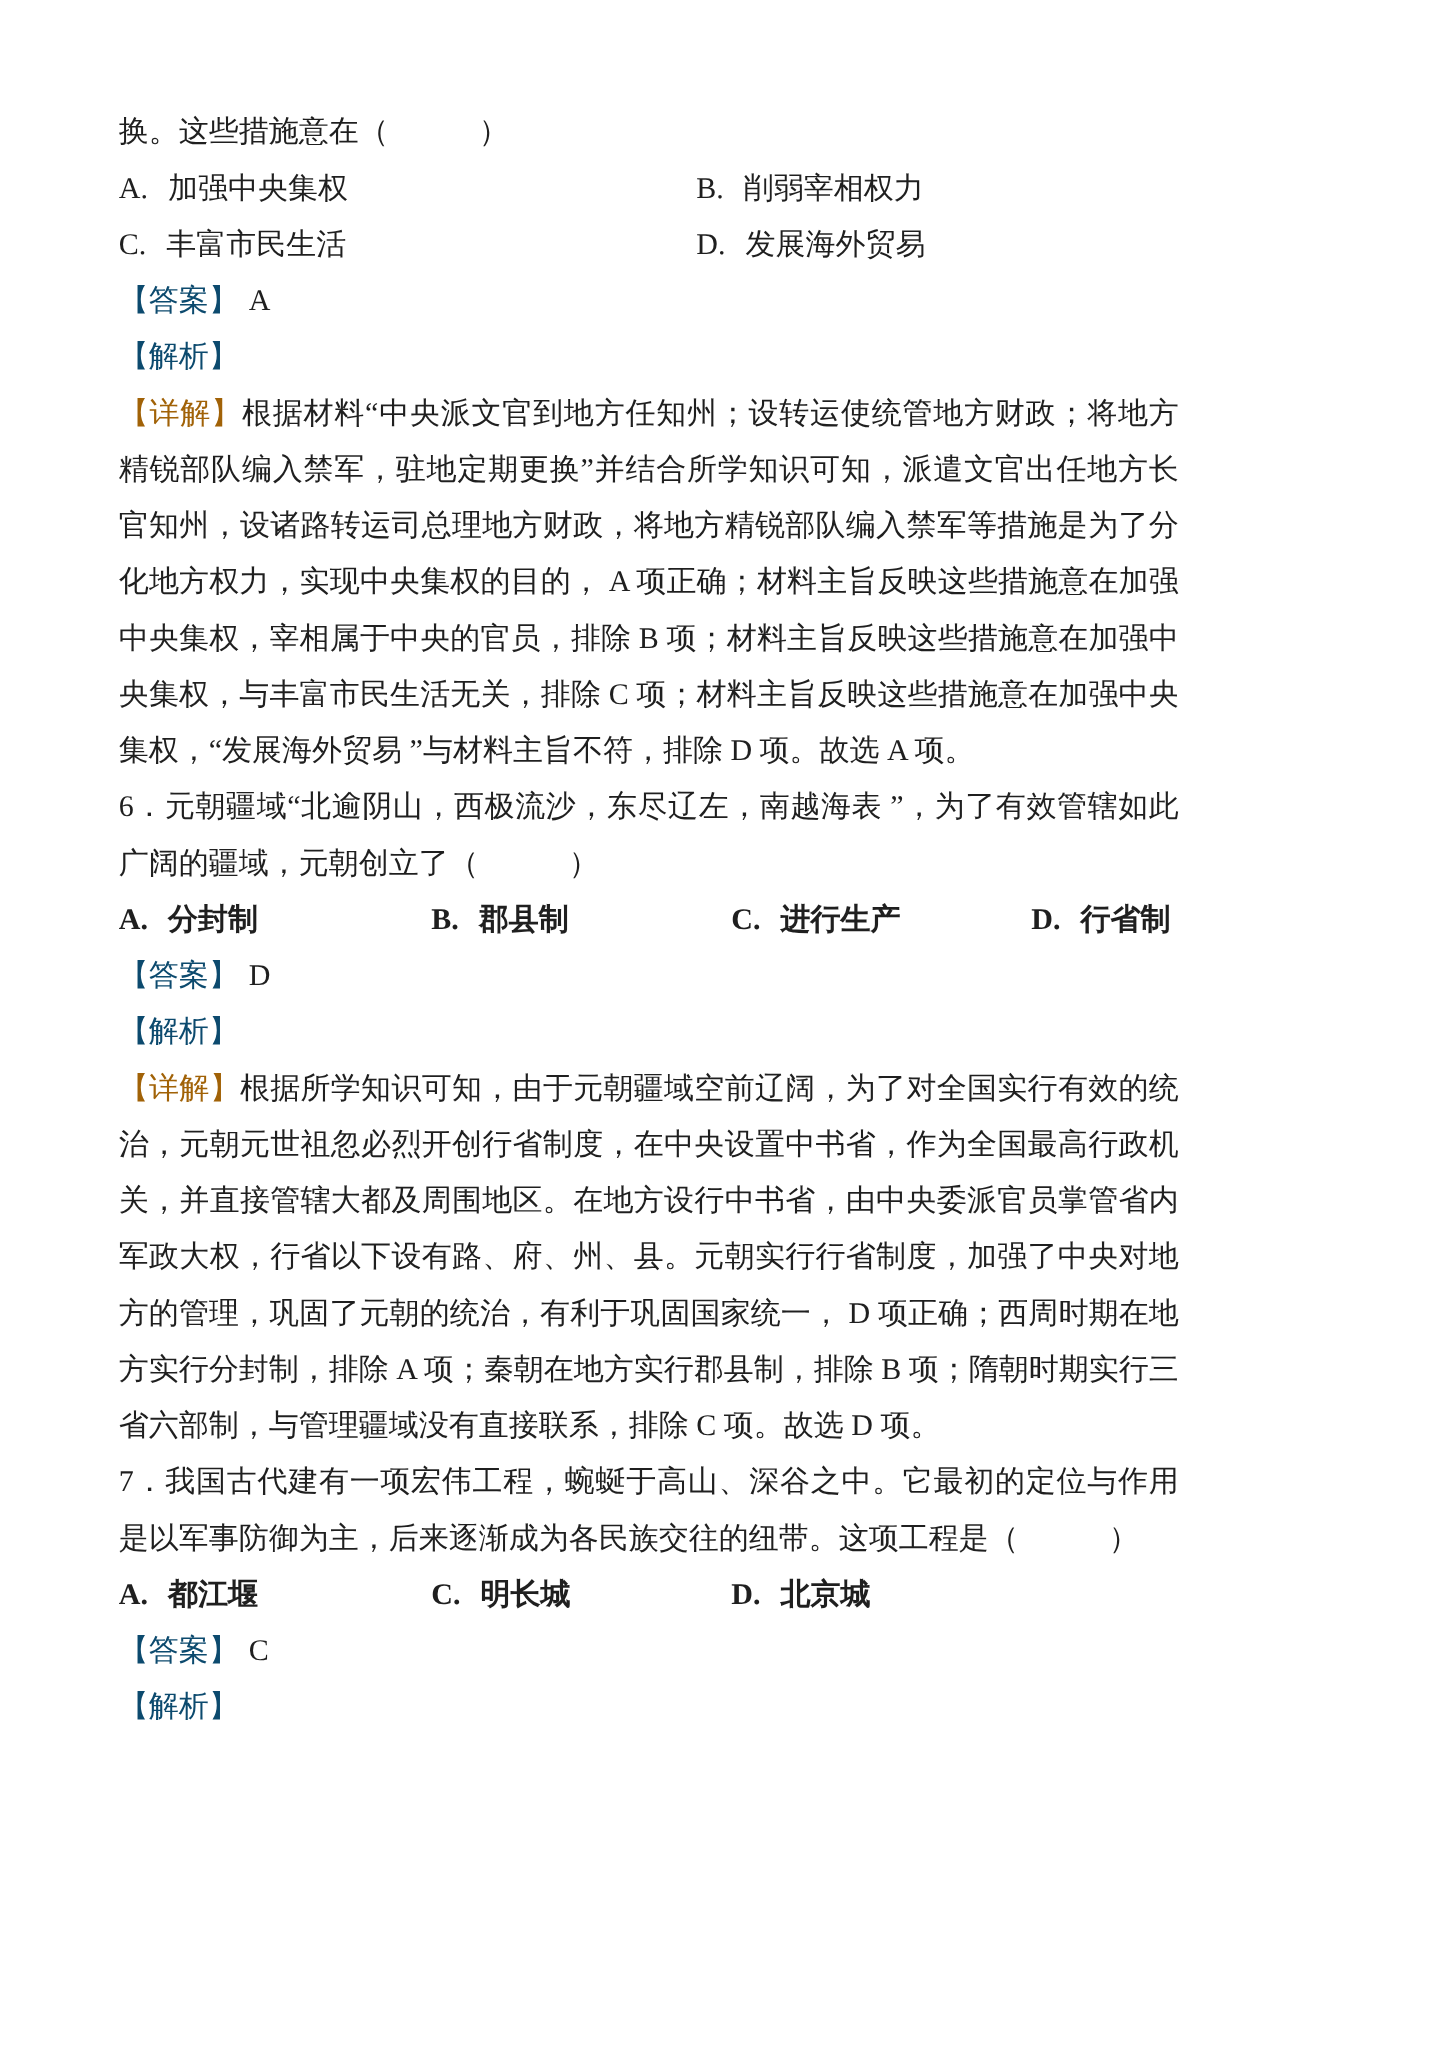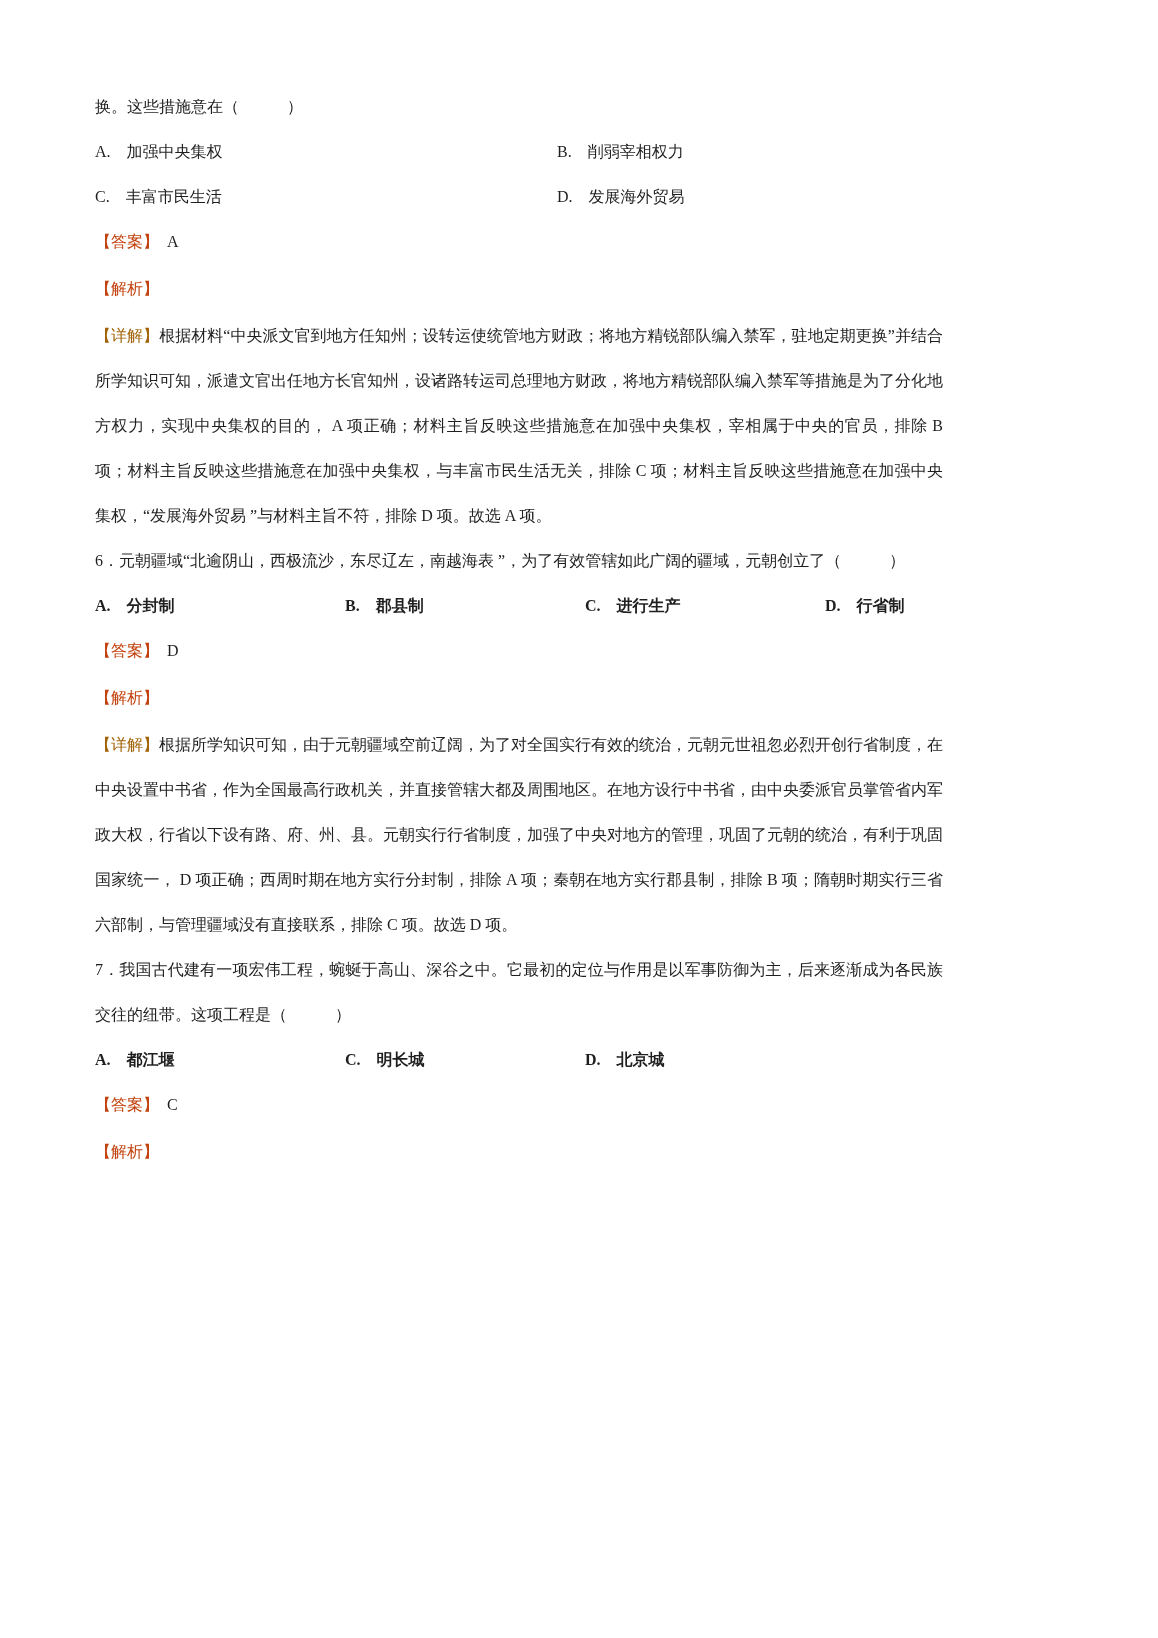--- a/index.html
+++ b/index.html
@@ -5,37 +5,37 @@
   html, body { margin: 0; padding: 0; background: #ffffff; }
   .page {
     position: relative;
     width: 1038px;
     height: 1638px;
     box-sizing: border-box;
     padding: 84px 95px 40px 95px;
     background: #ffffff;
     color: #1f1f1f;
     font-family: "Liberation Serif", "DejaVu Serif", serif;
-    font-size: 16px;
+    font-size: 24px;
     line-height: 45px;
     overflow: hidden;
   }
   p { margin: 0; text-align: justify; }
   .options-2col {
     display: grid;
     grid-template-columns: 462px 1fr;
   }
   .options-4col {
     display: grid;
     grid-template-columns: 250px 240px 240px 1fr;
     font-weight: bold;
   }
   .option { white-space: nowrap; }
   .opt-key { display: inline-block; margin-right: 16px; }
-  .blue { color: #c2410c; font-family: Liberation Mono, monospace; }
+  .blue { color: #0c4a6e; }
   .answer-value { margin-left: 8px; }
   .detail-label { color: #a16207; }
 </style>
 </head>
 <body>
 
 <div class="page">
 
   <section>
     <p>换。这些措施意在（　　　）</p>

